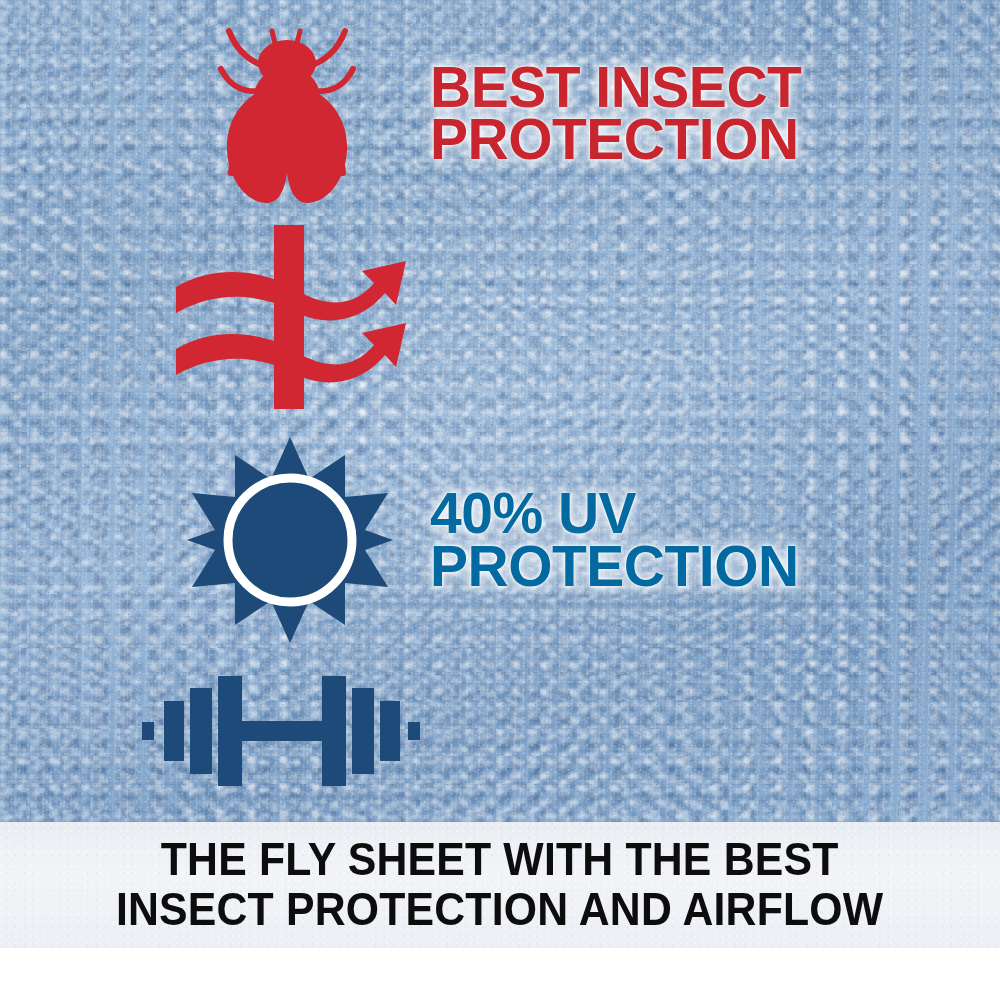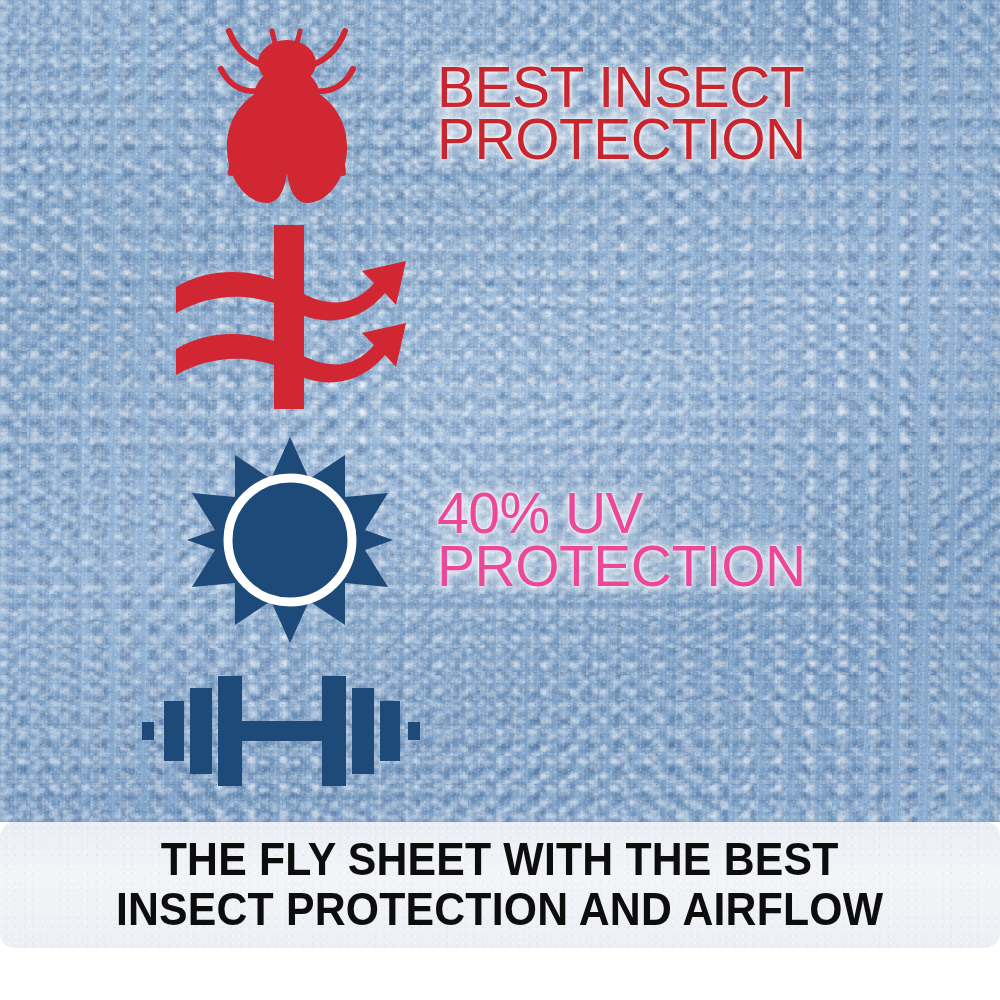--- a/index.html
+++ b/index.html
@@ -72,56 +72,56 @@
     position:absolute;left:0;top:0;width:1000px;height:822px;
     background:radial-gradient(ellipse 95% 95% at 46% 42%, rgba(255,255,255,.10), rgba(60,95,145,.13) 100%);
   }
 
   
   .row{position:absolute;display:flex;align-items:center;}
   .icon-cell{position:relative;flex:0 0 auto;display:flex;align-items:center;justify-content:center;}
   .text-cell{position:relative;}
 
   .feat-text{
-    margin:7px;
+    margin:0;
     font-family:"Liberation Sans", sans-serif;
-    font-weight:normal;
+    font-weight:bold;
     line-height:.92;
     letter-spacing:-0.5px;
     white-space:pre-line;
   }
   .feat-red{
     color:#c8252f;
     font-size:57px;
     text-shadow:
       0 0 3px rgba(255,255,255,.95),
       0 0 7px rgba(255,255,255,.9),
       0 0 13px rgba(255,255,255,.75),
       0 0 22px rgba(255,255,255,.5);
   }
   .feat-blue{
-    color:#ec4899;
+    color:#0369a1;
     font-size:57px;
     text-shadow:
       0 0 3px rgba(255,255,255,.95),
       0 0 7px rgba(255,255,255,.9),
       0 0 13px rgba(255,255,255,.75),
       0 0 22px rgba(255,255,255,.5);
   }
 
   
   .caption-band{
     position:absolute;left:0;top:822px;width:1000px;height:126px;
     background-color:#eef1f5;
     background-image:
       radial-gradient(circle 1.2px at 25% 30%, rgba(255,255,255,.9), rgba(255,255,255,0)),
       radial-gradient(circle 1.1px at 72% 68%, rgba(190,200,212,.55), rgba(0,0,0,0)),
       linear-gradient(180deg,#e9edf3 0%,#f2f4f7 40%,#eceff4 100%);
     background-size:7px 7px,9px 9px,100% 100%;
-    display:flex;align-items:center;justify-content:center;border-radius:15px;
+    display:flex;align-items:center;justify-content:center;
   }
   .caption-text{
     margin:0;text-align:center;color:#0d0d0d;
     font-family:"Liberation Sans Narrow","Liberation Sans",sans-serif;
     font-weight:bold;font-size:46px;line-height:1.08;
     letter-spacing:.2px;white-space:pre-line;
     transform:scaleX(.93);
   }
 </style>
 </head>

